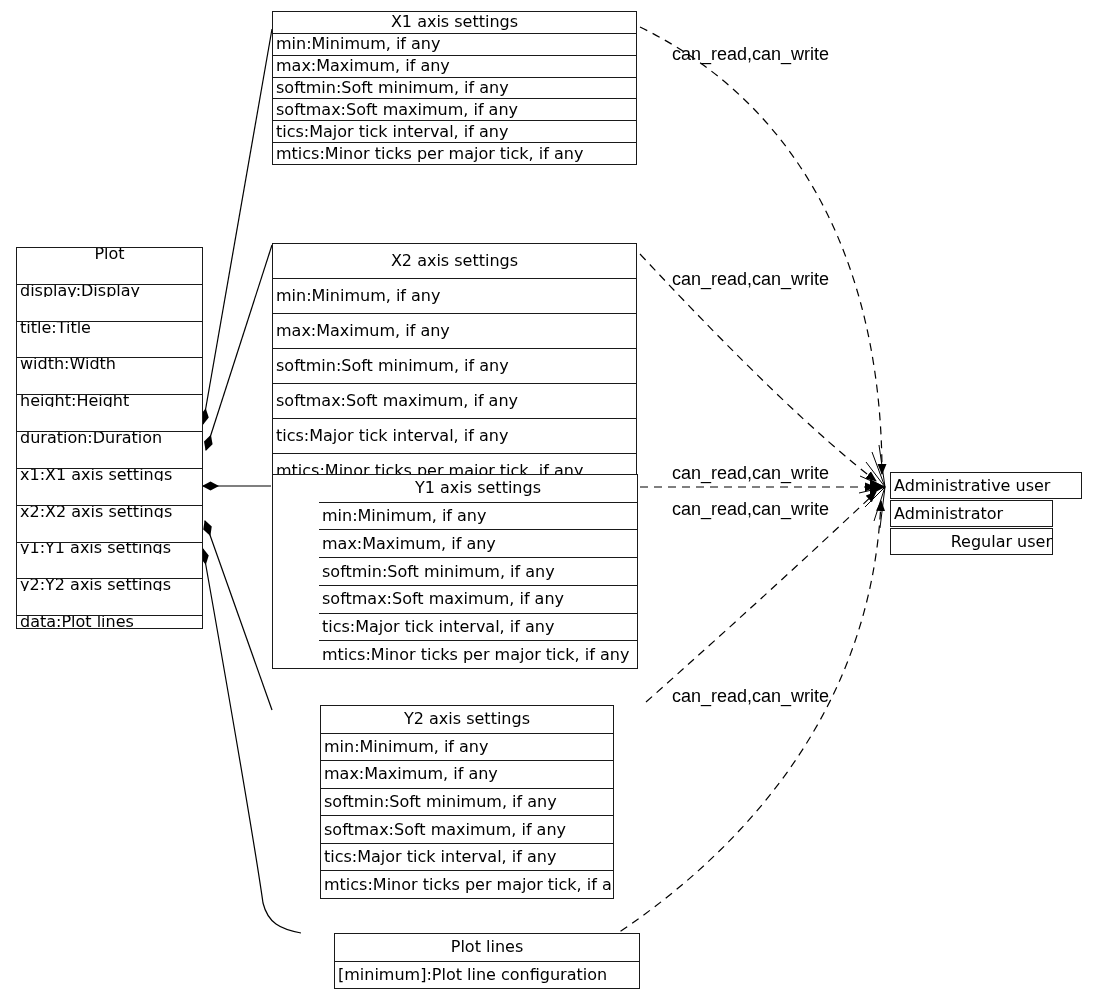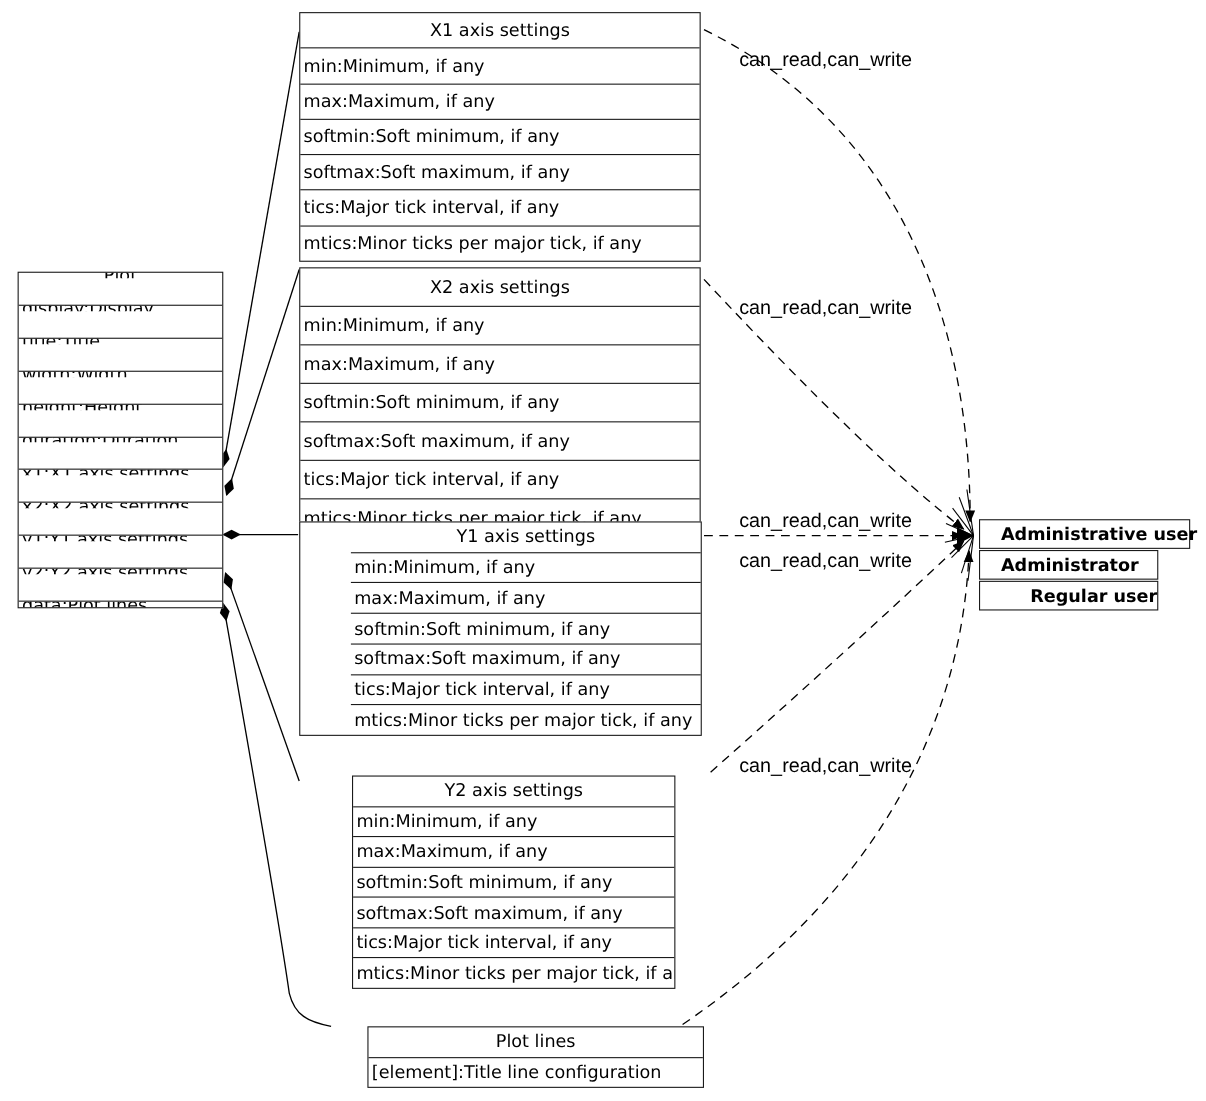--- a/index.html
+++ b/index.html
@@ -15,21 +15,21 @@
   .node .hdr{
     flex:1;display:flex;align-items:center;justify-content:center;
     white-space:nowrap;overflow:hidden;
   }
   .node .row{
     flex:1;display:flex;align-items:center;padding-left:3px;
     border-top:1px solid #1a1a1a;white-space:nowrap;overflow:hidden;
   }
   .unode{
     position:absolute;background:#fff;border:1px solid #1a1a1a;box-sizing:border-box;
-    display:flex;align-items:center;padding-left:19px;font-size:16px;white-space:nowrap;font-weight:bold;
+    display:flex;align-items:center;padding-left:3px;font-size:16px;white-space:nowrap;
   }
   .elabel{
     position:absolute;font-family:Liberation Sans, sans-serif;
     font-size:18px;white-space:nowrap;
   }
 </style>
 </head>
 <body>
 
 <div id="canvas">
@@ -66,35 +66,35 @@
       <line x1="885" y1="487" x2="859" y2="493"></line>
       <line x1="885" y1="487" x2="865" y2="507"></line>
       <line x1="885" y1="487" x2="872" y2="452"></line>
       <line x1="885" y1="487" x2="874" y2="521"></line>
       <line x1="885" y1="487" x2="879" y2="445"></line>
       <line x1="885" y1="487" x2="880" y2="528"></line>
       <path d="M885,487 L870,479 L870,495 Z" fill="#000" stroke="none"></path>
     </g>
   </svg>
 
-  <div class="node" style="left:16px;top:247px;width:187px;height:306px;gap:24px;">
+  <div class="node" style="left:16px;top:247px;width:187px;height:382px;gap:24px;">
     <div class="hdr">Plot</div>
     <div class="row">display:Display</div>
     <div class="row">title:Title</div>
     <div class="row">width:Width</div>
     <div class="row">height:Height</div>
     <div class="row">duration:Duration</div>
     <div class="row">x1:X1 axis settings</div>
     <div class="row">x2:X2 axis settings</div>
     <div class="row">y1:Y1 axis settings</div>
     <div class="row">y2:Y2 axis settings</div>
     <div class="row">data:Plot lines</div>
   </div>
 
-  <div class="node" style="left:272px;top:11px;width:365px;height:227px;">
+  <div class="node" style="left:272px;top:11px;width:365px;height:154px;">
     <div class="hdr">X1 axis settings</div>
     <div class="row">min:Minimum, if any</div>
     <div class="row">max:Maximum, if any</div>
     <div class="row">softmin:Soft minimum, if any</div>
     <div class="row">softmax:Soft maximum, if any</div>
     <div class="row">tics:Major tick interval, if any</div>
     <div class="row">mtics:Minor ticks per major tick, if any</div>
   </div>
 
   <div class="node" style="left:272px;top:243px;width:365px;height:246px;">
@@ -122,21 +122,21 @@
     <div class="row">min:Minimum, if any</div>
     <div class="row">max:Maximum, if any</div>
     <div class="row">softmin:Soft minimum, if any</div>
     <div class="row">softmax:Soft maximum, if any</div>
     <div class="row">tics:Major tick interval, if any</div>
     <div class="row">mtics:Minor ticks per major tick, if any</div>
   </div>
 
   <div class="node" style="left:302px;top:933px;width:306px;height:56px;margin-left:32px;">
     <div class="hdr">Plot lines</div>
-    <div class="row">[element]:Title line configuration</div>
+    <div class="row">[minimum]:Plot line configuration</div>
   </div>
 
   <div class="unode" style="left:890px;top:472px;width:192px;height:27px;">
     <span>Administrative user</span>
   </div>
   <div class="unode" style="left:890px;top:500px;width:163px;height:27px;">
     <span>Administrator</span>
   </div>
   <div class="unode" style="left:890px;top:528px;width:163px;height:27px;justify-content:flex-end;">
     <span>Regular user</span>

